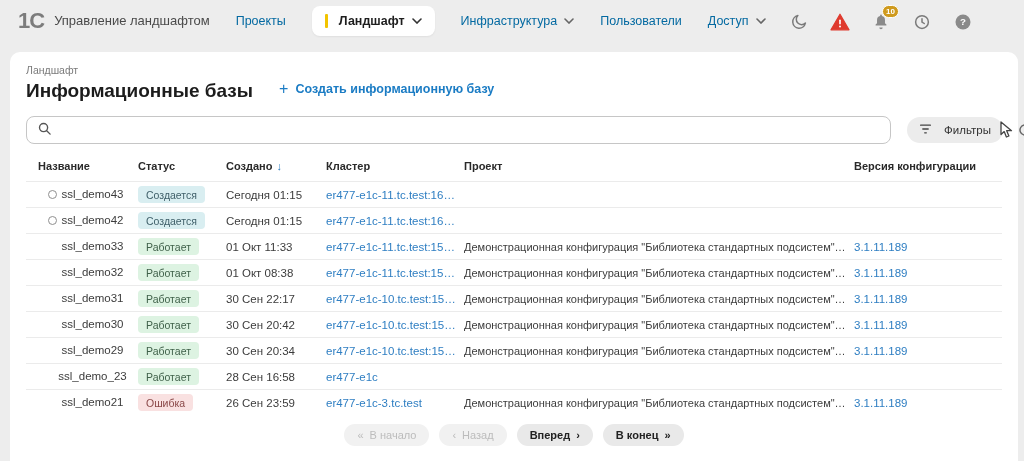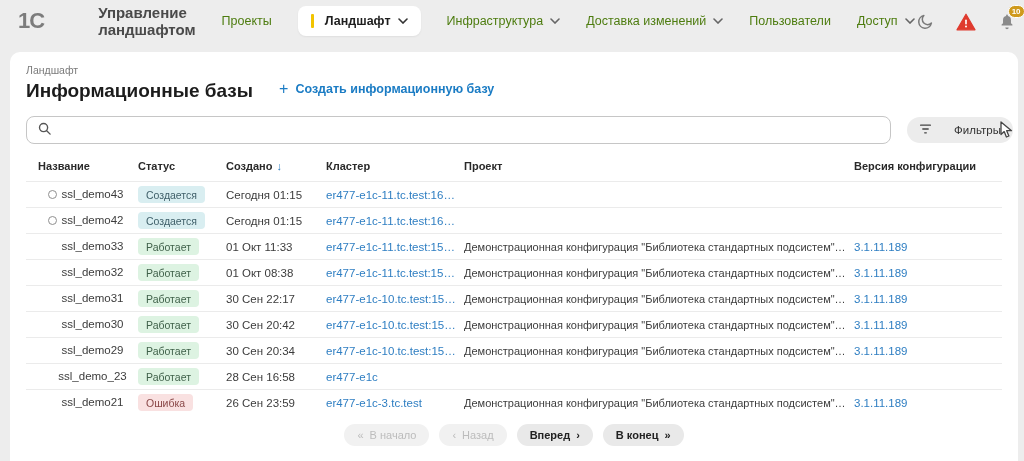--- a/index.html
+++ b/index.html
@@ -3,23 +3,23 @@
 <meta charset="utf-8">
 <style>
   * { margin:0; padding:0; box-sizing:border-box; }
   body { font-family:"Liberation Sans", sans-serif; }
   .screen { position:relative; width:1024px; height:461px; background:#ededed; overflow:hidden; }
 
   
   .topbar { height:37px; display:flex; align-items:center; padding:4px 20px 0 18px; }
   .brand { display:flex; align-items:center; gap:10px; }
   .logo { font-size:22px; font-weight:800; color:#7c7c7c; letter-spacing:-1px; }
-  .app-title { font-size:15px; font-weight:700; color:#4a4a4a;margin-left:44px; }
+  .app-title { font-size:13px; font-weight:400; color:#4a4a4a; }
   .nav { display:flex; align-items:center; gap:26px; margin-left:26px; }
-  .nav-item { display:flex; align-items:center; gap:7px; font-size:12.5px; color:#4d7c0f; cursor:pointer; white-space:nowrap; }
+  .nav-item { display:flex; align-items:center; gap:7px; font-size:12.5px; color:#0369a1; cursor:pointer; white-space:nowrap; }
   .nav-item.active { background:#ffffff; border-radius:8px; padding:8px 13px; font-weight:700; color:#1e1e1e; box-shadow:0 1px 2px rgba(0,0,0,.06); }
   .accent-bar { display:inline-block; width:3px; height:14px; background:#f2c400; border-radius:1px; margin-right:4px; }
   .chev svg { display:block; }
   .top-icons { margin-left:auto; display:flex; align-items:center; gap:21px; }
   .tico { position:relative; width:20px; height:20px; display:flex; align-items:flex-end; justify-content:center; cursor:pointer; }
   .tico svg { display:block; }
   .badge-count { position:absolute; top:-6px; right:-8px; min-width:14px; height:13px; padding:0 3px; background:#cf9a1d; border:1px solid #fff; border-radius:8px; color:#fff; font-size:8px; font-weight:700; display:flex; align-items:center; justify-content:center; }
   .user-sep { width:10px; }
 
   
@@ -28,21 +28,21 @@
   .title-row { display:flex; align-items:flex-start; gap:26px; margin-top:4px; }
   .page-title { font-size:19px; font-weight:700; color:#1c1c1c; }
   .create-link { display:flex; align-items:center; gap:7px; color:#1b7cc4; font-size:12.5px; font-weight:600; cursor:pointer; }
   .create-link .plus { font-size:16px; font-weight:400; }
 
   
   .toolbar { display:flex; align-items:center; margin-top:14px; }
   .search-box { flex:0 0 865px; height:28px; background:#fff; border:1px solid #c6c6c6; border-radius:8px; display:flex; align-items:center; padding:0 10px; gap:8px; }
   .search-box input { border:none; outline:none; flex:1; font-size:12px; color:#333; font-family:"Liberation Sans", sans-serif; background:transparent; }
   .search-box input::placeholder { color:#8d8d8d; }
-  .filters-btn { margin-left:16px; display:flex; align-items:center; gap:22px; background:#ececec; border:none; border-radius:13px; padding:6px 12px; font-size:11.5px; color:#333; font-family:"Liberation Sans", sans-serif; cursor:pointer; }
+  .filters-btn { margin-left:16px; display:flex; align-items:center; gap:12px; background:#ececec; border:none; border-radius:13px; padding:6px 12px; font-size:11.5px; color:#333; font-family:"Liberation Sans", sans-serif; cursor:pointer; }
   .refresh-btn { margin-left:14px; background:none; border:none; cursor:pointer; display:flex; }
 
   
   table { width:100%; border-collapse:collapse; table-layout:fixed; margin-top:12px; }
   col.c1{width:112px;} col.c2{width:88px;} col.c3{width:100px;} col.c4{width:138px;} col.c6{width:148px;}
   thead th { text-align:left; font-size:11px; font-weight:700; color:#2a2a2a; padding:4px 8px 9px 0; white-space:nowrap; }
   thead th.first { padding-left:12px; }
   .sort-ico { color:#2e7ec2; font-size:11px; margin-left:4px; }
   tbody td { font-size:11.5px; color:#3c3c3c; border-top:1px solid #ebebeb; padding:4px 8px 4px 0; height:24px; white-space:nowrap; overflow:hidden; text-overflow:ellipsis; }
   td.name-cell { padding-left:12px;text-align:center; }
@@ -83,28 +83,20 @@
         <span class="accent-bar"></span>
         <span>Ландшафт</span>
         <span class="chev">
             <svg width="10" height="6" viewBox="0 0 10 6">
               <path d="M1 1l4 4 4-4" stroke="#333" stroke-width="1.6" fill="none" stroke-linecap="round"></path>
             </svg>
           </span>
       </div>
       <div class="nav-item">
         <span>Инфраструктура</span>
-        <span class="chev">
-            <svg width="10" height="6" viewBox="0 0 10 6">
-              <path d="M1 1l4 4 4-4" stroke="#666" stroke-width="1.6" fill="none" stroke-linecap="round"></path>
-            </svg>
-          </span>
-      </div>
-      <div class="nav-item">
-        <span>Доставка изменений</span>
         <span class="chev">
             <svg width="10" height="6" viewBox="0 0 10 6">
               <path d="M1 1l4 4 4-4" stroke="#666" stroke-width="1.6" fill="none" stroke-linecap="round"></path>
             </svg>
           </span>
       </div>
       <div class="nav-item">
         <span>Пользователи</span>
       </div>
       <div class="nav-item">

